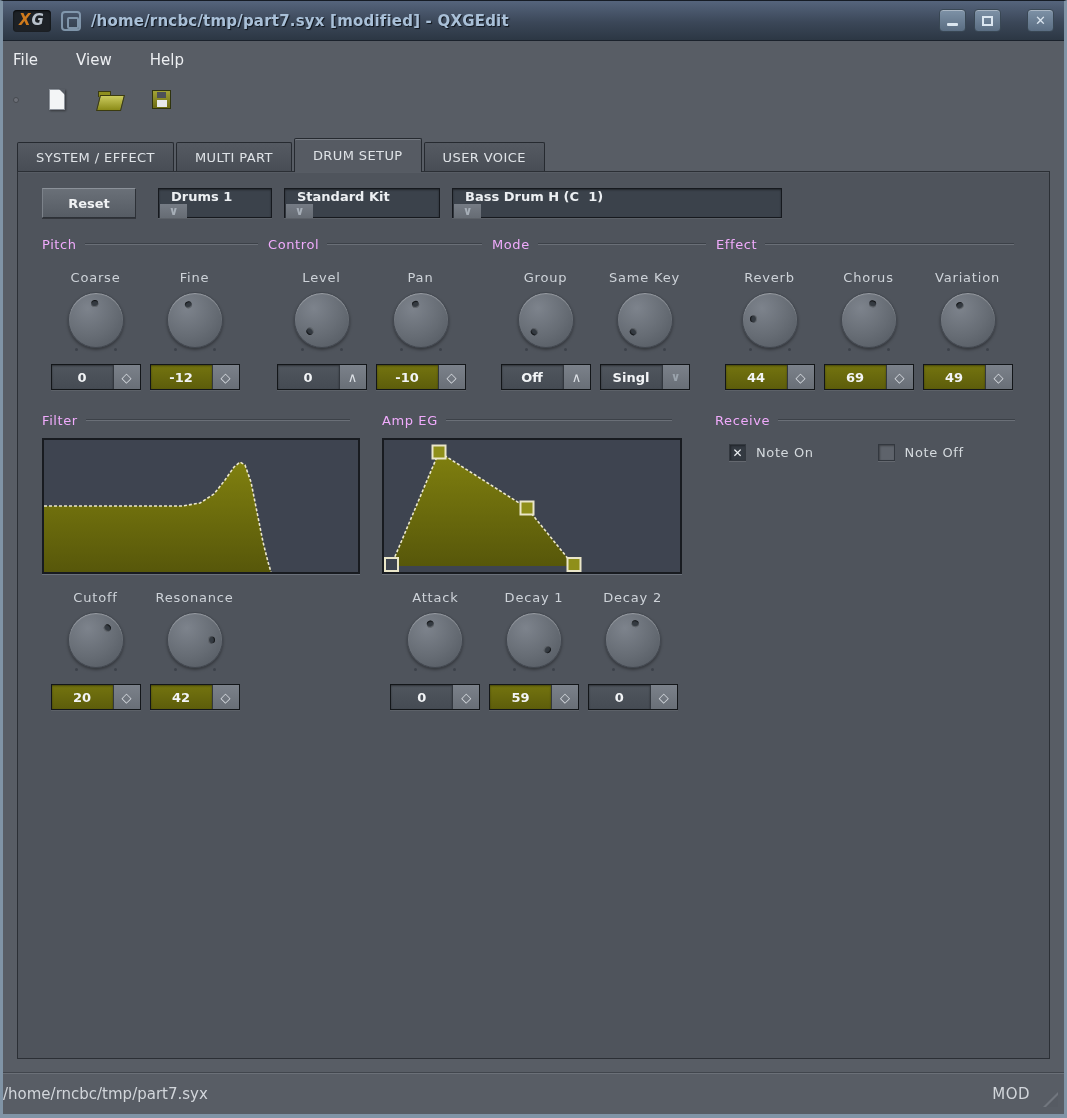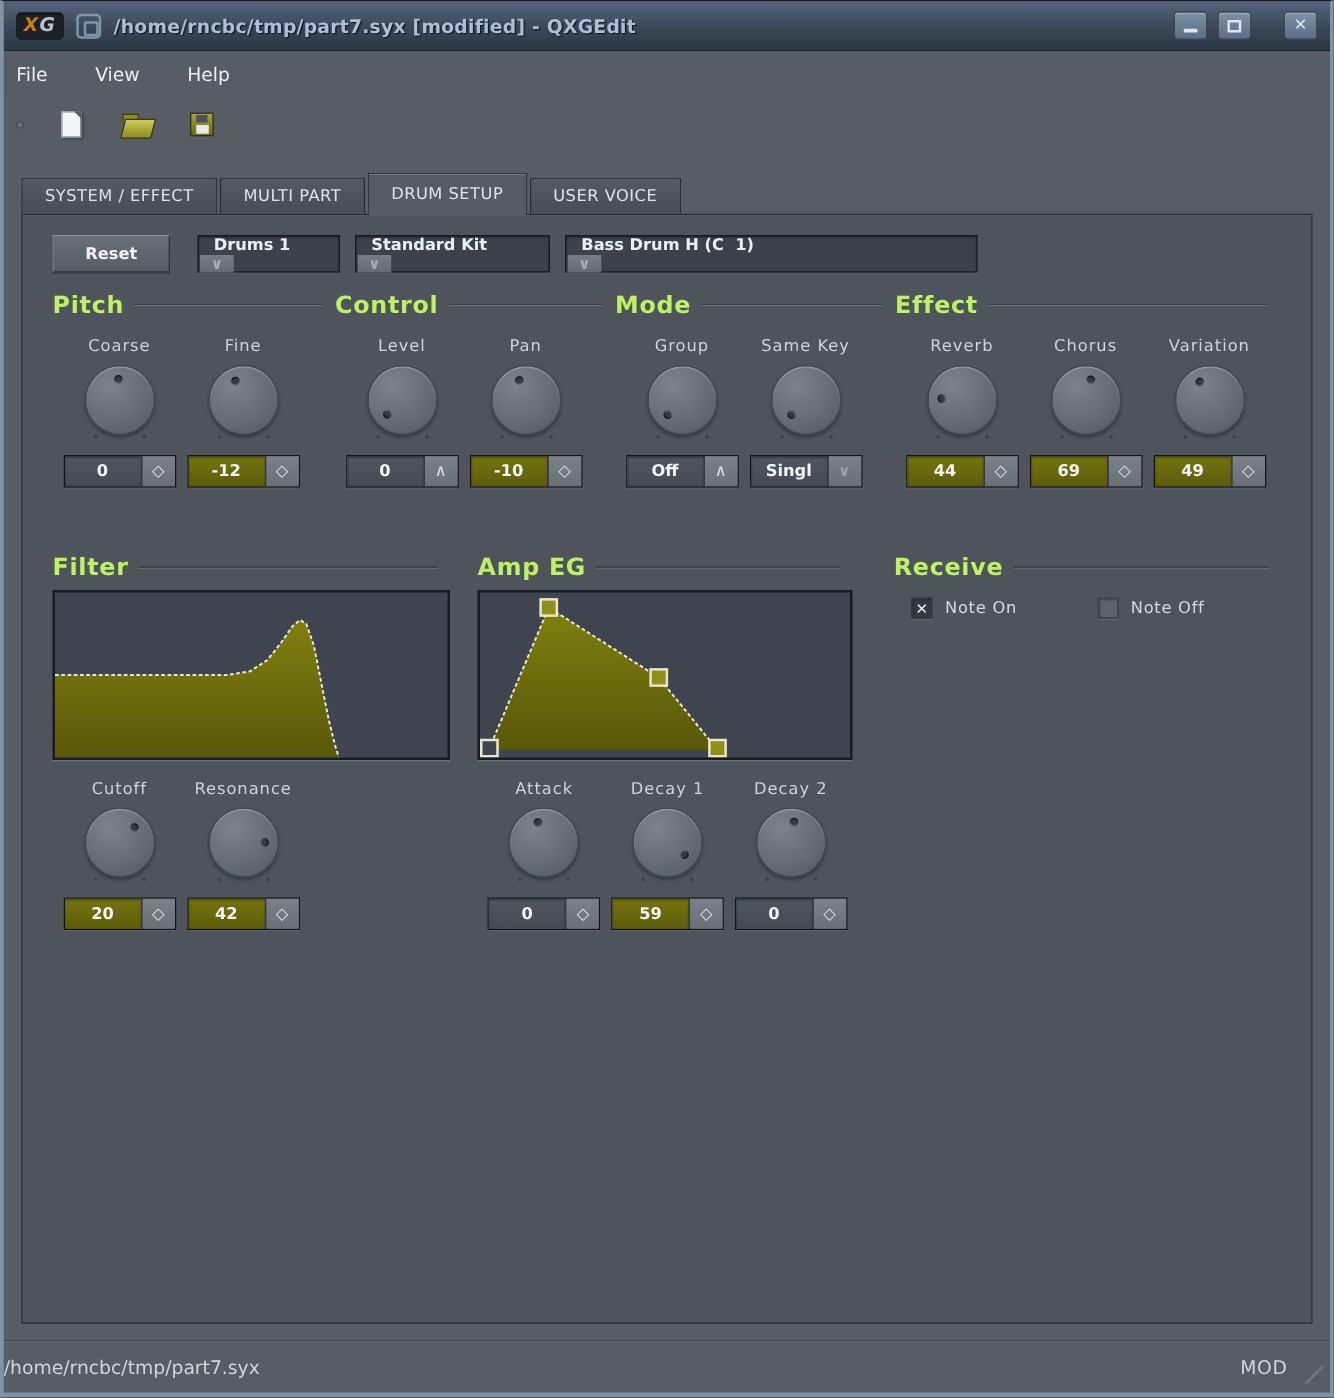--- a/index.html
+++ b/index.html
@@ -114,30 +114,30 @@
     width:28px;display:flex;align-items:center;justify-content:center;
     background:linear-gradient(180deg,#767c85,#666c74);color:#a6aeb7;
     font-size:12px;font-weight:bold;border-left:1px solid #31363d;
   }
   .combo-drums{width:114px;margin-left:10px;}
   .combo-kit{width:156px;}
   .combo-note{width:330px;}
 
   
   .row1{display:flex;margin-top:16px;}
-  .row2{display:flex;margin-top:54px;align-items:flex-start;}
+  .row2{display:flex;margin-top:20px;align-items:flex-start;}
   .group-pitch{width:226px;}
   .group-control{width:224px;}
   .group-mode{width:224px;}
   .group-effect{width:308px;}
   .group-filter{width:318px;}
   .group-ampeg{width:300px;margin-left:22px;}
   .group-receive{flex:1;margin-left:33px;}
   .ghead{display:flex;align-items:center;gap:8px;height:20px;}
-  .gtitle{color:#bef264;font-size:19px;font-weight:bold;letter-spacing:.6px;white-space:nowrap;}
+  .gtitle{color:#f0abfc;font-size:13px;font-weight:normal;letter-spacing:.6px;white-space:nowrap;}
   .grule{flex:1;height:2px;margin-right:10px;
     background:linear-gradient(180deg,#3c4148 50%,#6a6f77 50%);}
 
   .knobrow{display:flex;margin-top:16px;padding-left:4px;}
   .kcell{width:99px;display:flex;flex-direction:column;align-items:center;}
   .kcell-3{width:100px;}
   .klabel{color:#ced3d9;font-size:13px;letter-spacing:.8px;height:18px;margin-bottom:4px;white-space:nowrap;}
   .knob{
     width:56px;height:56px;border-radius:50%;position:relative;
     background:radial-gradient(circle at 35% 28%, #7d838c 0%, #666c74 55%, #51575f 100%);

